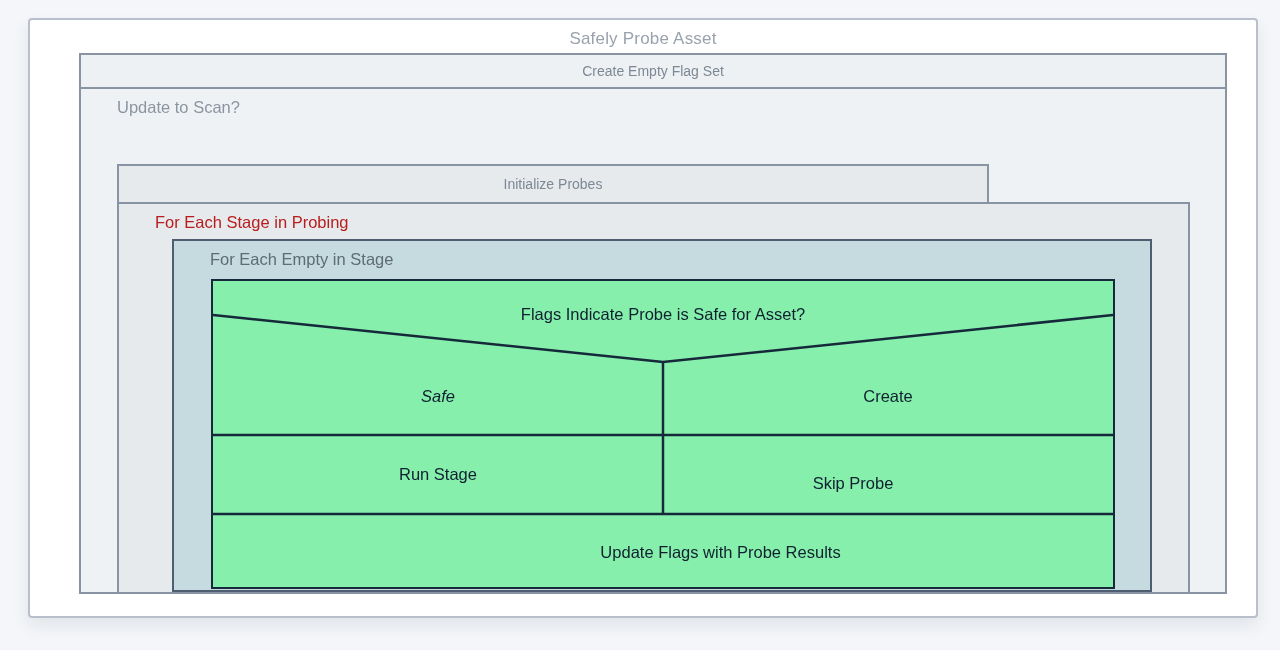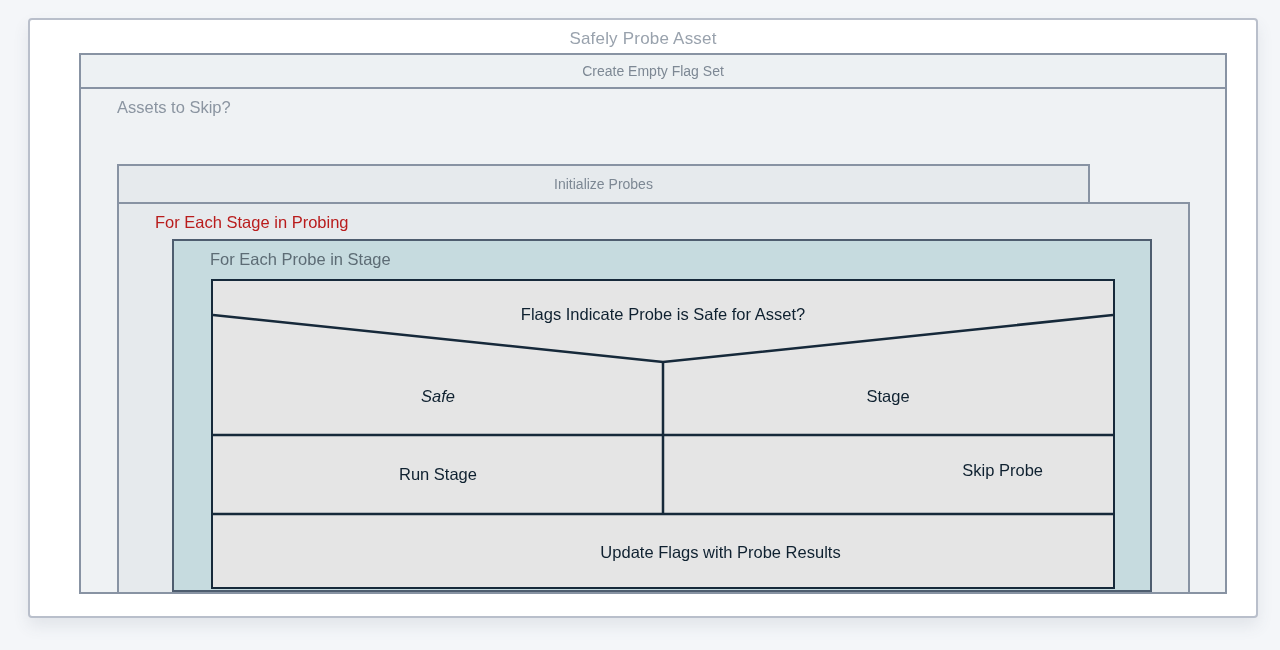--- a/index.html
+++ b/index.html
@@ -49,21 +49,21 @@
   }
   .loop-label {
     position: absolute;
     font-size: 16.5px; color: #8b95a1;
     white-space: nowrap;
   }
   .loop-label.dark { color: #5d6c75; }
 
   .decision {
     position: absolute;
-    background: #e5e5e5;
+    background: #86efac;
     border: 2px solid #16293a;
   }
   .decision svg { position: absolute; left: 0; top: 0; display: block; }
   .d-label {
     position: absolute;
     text-align: center;
     font-size: 16.5px;
     color: #0f2130;
     white-space: nowrap;
   }
@@ -72,53 +72,53 @@
 <body>
 
 <div class="stage">
   <div class="card">
 
     <div class="card-title">Safely Probe Asset</div>
 
     <div class="abs box-gray" style="left:49px; top:33px; width:1148px; height:36px; line-height:33px; background:#edf1f3;">Create Empty Flag Set</div>
 
     <div class="abs container-light" style="left:49px; top:67px; width:1148px; height:507px;">
-      <div class="loop-label" style="left:36px; top:9px;">Assets to Skip?</div>
+      <div class="loop-label" style="left:36px; top:9px;">Update to Scan?</div>
     </div>
 
 
-    <div class="abs box-gray" style="left:87px; top:144px; width:973px; height:40px; line-height:37px;">Initialize Probes</div>
+    <div class="abs box-gray" style="left:87px; top:144px; width:872px; height:40px; line-height:37px;">Initialize Probes</div>
 
     <div class="abs container-gray" style="left:87px; top:182px; width:1073px; height:392px;">
       <div class="loop-label" style="left:36px; top:9px; color:#b91c1c;">For Each Stage in Probing</div>
     </div>
 
     <div class="abs container-teal-light" style="left:142px; top:219px; width:980px; height:353px;">
-      <div class="loop-label dark" style="left:36px; top:9px;">For Each Probe in Stage</div>
+      <div class="loop-label dark" style="left:36px; top:9px;">For Each Empty in Stage</div>
     </div>
 
     <div class="decision" style="left:181px; top:259px; width:904px; height:310px;">
 
       <svg width="900" height="306" viewBox="0 0 900 306">
 
         <polyline points="0,34 450,81 900,34" fill="none" stroke="#16293a" stroke-width="2.5"></polyline>
 
         <line x1="0" y1="154" x2="900" y2="154" stroke="#16293a" stroke-width="2.5"></line>
         <line x1="0" y1="233" x2="900" y2="233" stroke="#16293a" stroke-width="2.5"></line>
 
         <line x1="450" y1="81" x2="450" y2="233" stroke="#16293a" stroke-width="2.5"></line>
       </svg>
 
       <div class="d-label" style="left:0; top:24px; width:900px;">Flags Indicate Probe is Safe for Asset?</div>
 
       <div class="d-label" style="left:0; top:106px; width:450px;font-style:italic;">Safe</div>
 
-      <div class="d-label" style="left:450px; top:106px; width:450px;">Stage</div>
+      <div class="d-label" style="left:450px; top:106px; width:450px;">Create</div>
 
       <div class="d-label" style="left:0; top:184px; width:450px;">Run Stage</div>
 
-      <div class="d-label" style="left:450px; top:180px; width:380px;text-align:right;">Skip Probe</div>
+      <div class="d-label" style="left:450px; top:193px; width:380px;">Skip Probe</div>
 
       <div class="d-label" style="left:0; top:262px; width:1015px;">Update Flags with Probe Results</div>
     </div>
 
   </div>
 </div>
 
 </body></html>

